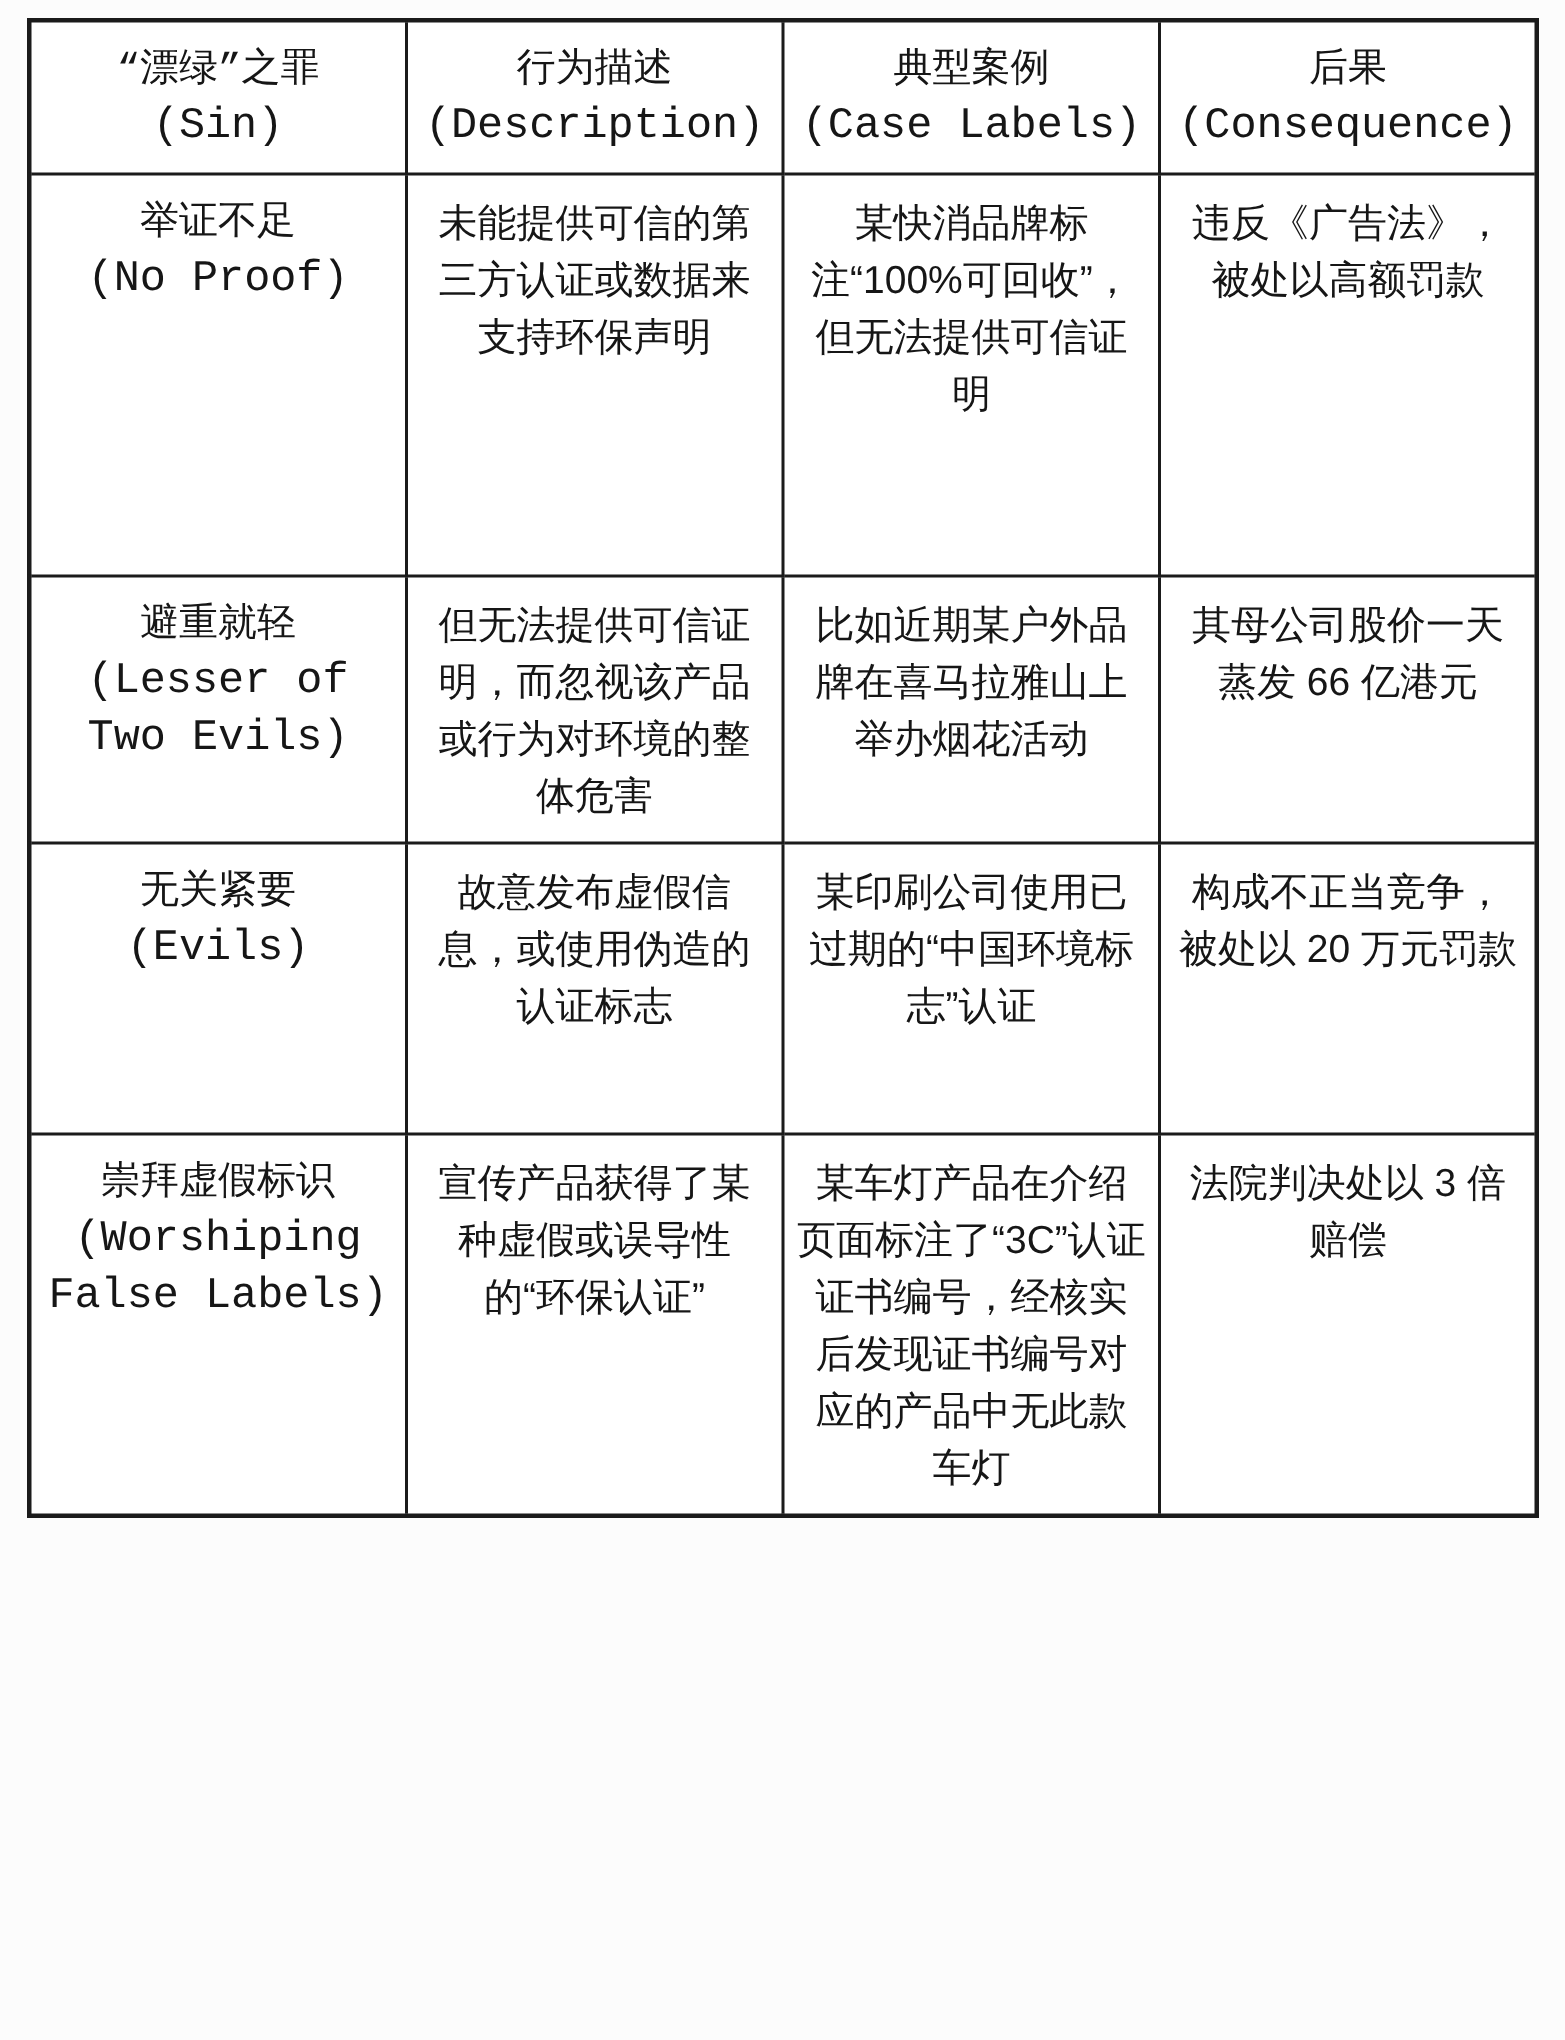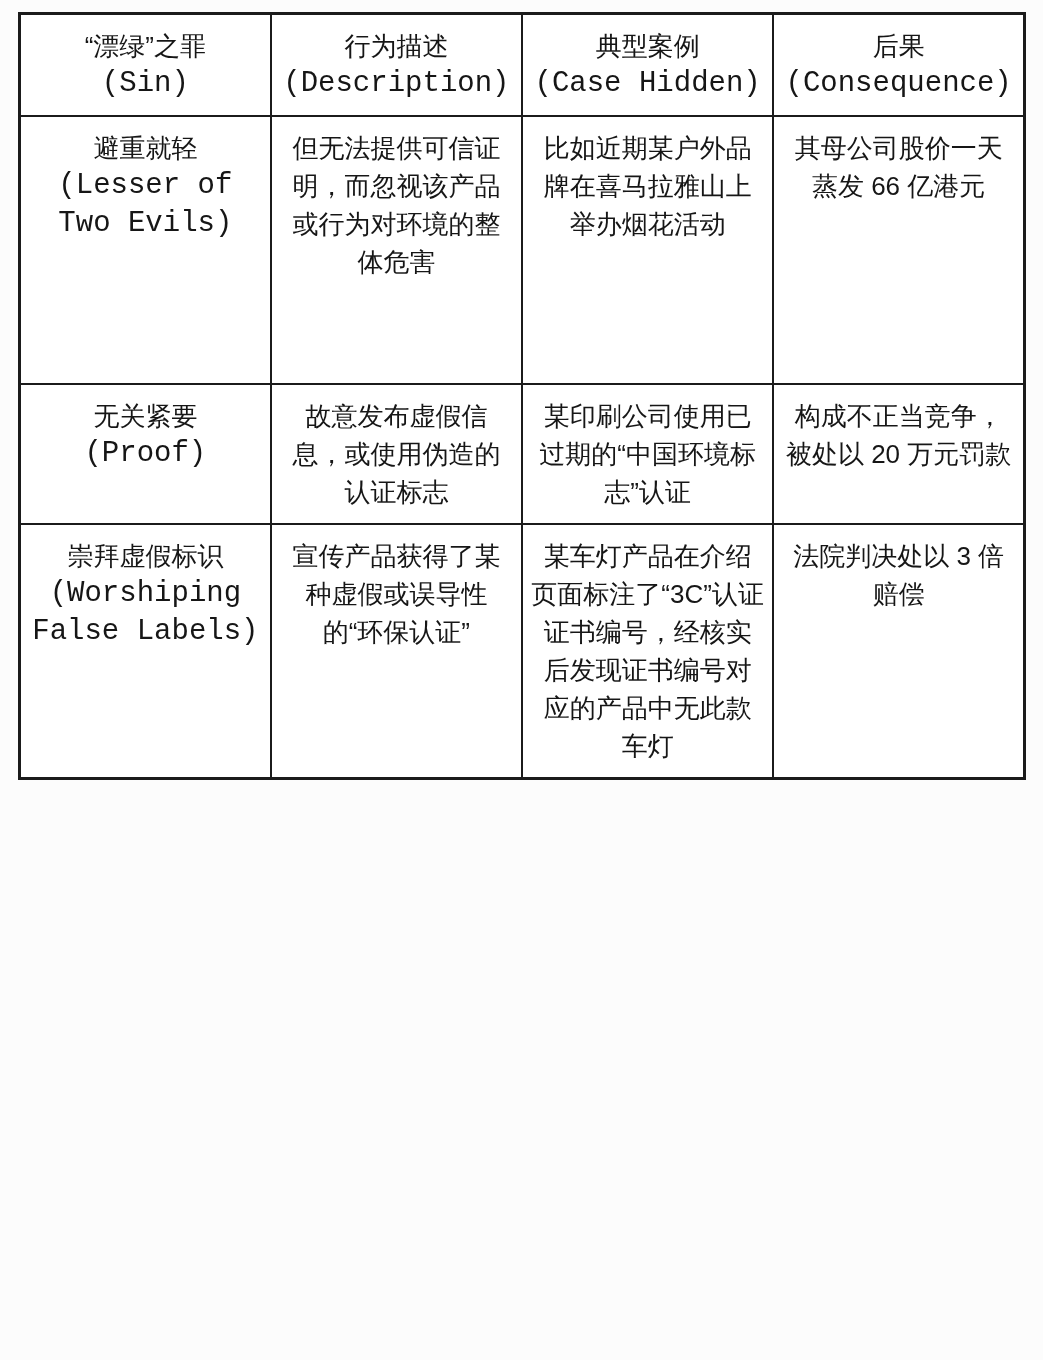--- a/index.html
+++ b/index.html
@@ -38,21 +38,21 @@
     overflow-wrap: break-word;
   }
   .gw thead tr      { height: 90px;  }
   .gw tbody tr:nth-child(1) { height: 268px; }
   .gw tbody tr:nth-child(2) { height: 124px; }
   .gw tbody tr:nth-child(3) { height: 194px; }
   .gw tbody tr:nth-child(4) { height: 130px; }
   .gw tbody tr:nth-child(5) { height: 164px; }
   .gw tbody tr:nth-child(6) { height: 124px; }
   .gw tbody tr:nth-child(7) { height: 226px; }
-  .cell-line { display: block; }
+  .cell-line { display: block; font-family: Liberation Mono, monospace; }
   .en-line {
     font-family: "Liberation Mono", "DejaVu Sans Mono", monospace;
     font-size: 29px;
   }
 </style>
 </head>
 <body>
 
 <div class="page">
   <table class="gw">
@@ -67,42 +67,51 @@
         <th>
           <span class="cell-line">“漂绿”之罪</span>
           <span class="cell-line en-line">(Sin)</span>
         </th>
         <th>
           <span class="cell-line">行为描述</span>
           <span class="cell-line en-line">(Description)</span>
         </th>
         <th>
           <span class="cell-line">典型案例</span>
-          <span class="cell-line en-line">(Case Hidden)</span>
+          <span class="cell-line en-line">(Case Labels)</span>
         </th>
         <th>
           <span class="cell-line">后果</span>
           <span class="cell-line en-line">(Consequence)</span>
         </th>
       </tr>
     </thead>
     <tbody id="gw-body">
+        <tr>
+    <td>
+      <span class="cell-line">举证不足</span>
+      <span class="cell-line en-line">(No Proof)</span>
+    </td>
+    <td>未能提供可信的第三方认证或数据来支持环保声明</td>
+    <td>某快消品牌标注“100%可回收”，但无法提供可信证明</td>
+    <td>违反《广告法》，被处以高额罚款</td>
+  </tr>
         <tr>
     <td>
       <span class="cell-line">避重就轻</span>
       <span class="cell-line en-line">(Lesser of Two Evils)</span>
     </td>
     <td>但无法提供可信证明，而忽视该产品或行为对环境的整体危害</td>
     <td>比如近期某户外品牌在喜马拉雅山上举办烟花活动</td>
     <td>其母公司股价一天蒸发 66 亿港元</td>
   </tr>
         <tr>
     <td>
       <span class="cell-line">无关紧要</span>
-      <span class="cell-line en-line">(Proof)</span>
+      <span class="cell-line en-line">(Evils)</span>
     </td>
     <td>故意发布虚假信息，或使用伪造的认证标志</td>
     <td>某印刷公司使用已过期的“中国环境标志”认证</td>
     <td>构成不正当竞争，被处以 20 万元罚款</td>
   </tr>
         <tr>
     <td>
       <span class="cell-line">崇拜虚假标识</span>
       <span class="cell-line en-line">(Worshiping False Labels)</span>
     </td>

